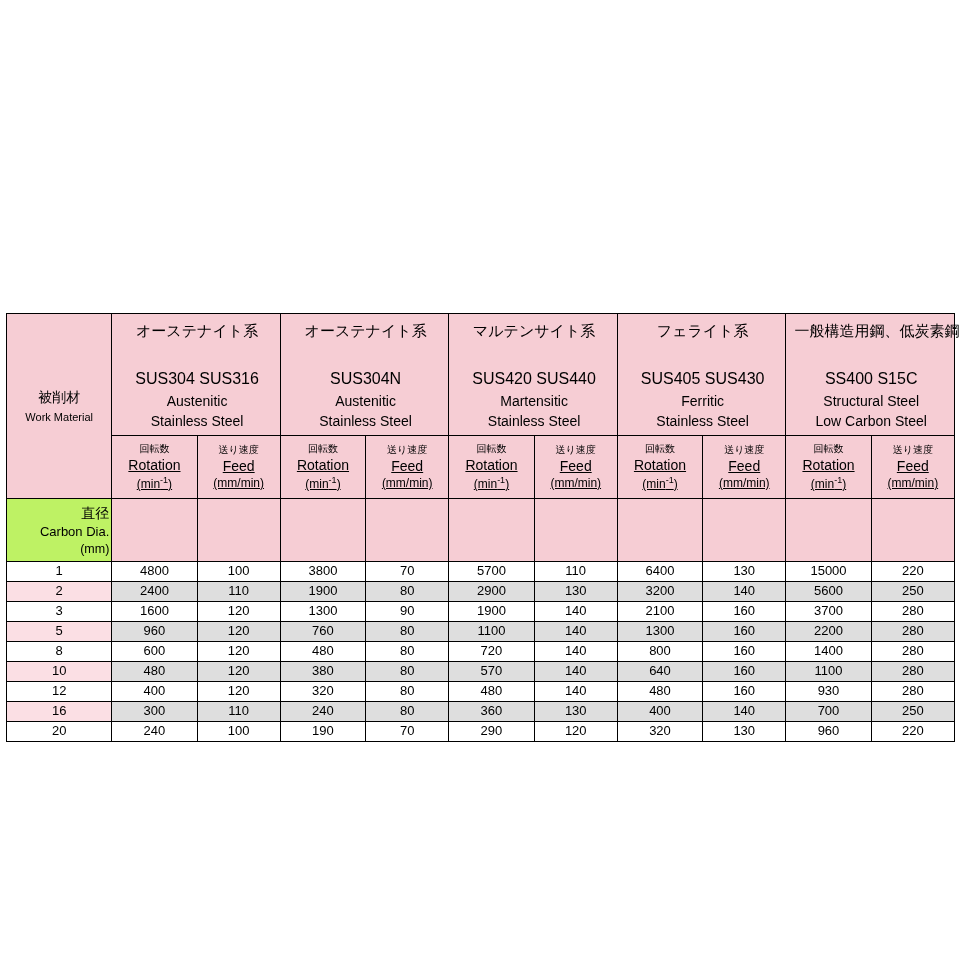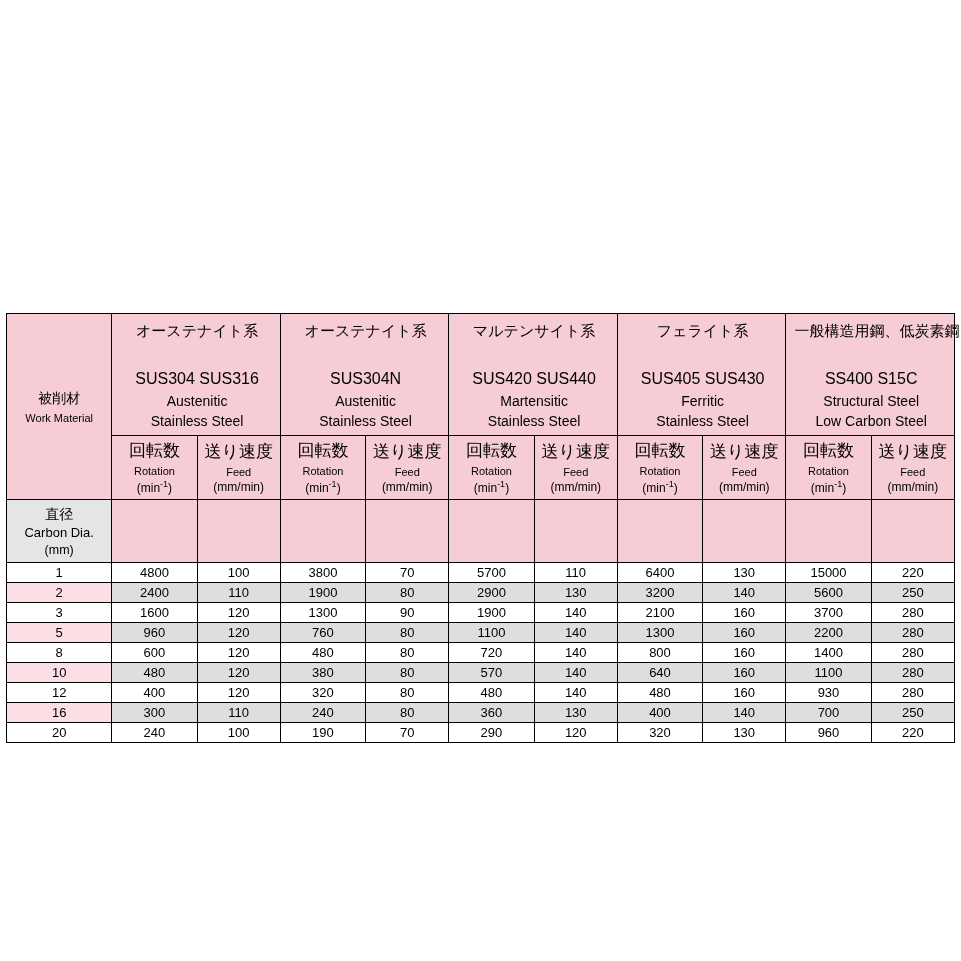--- a/index.html
+++ b/index.html
@@ -71,28 +71,28 @@
   .corner-head .l2 { font-size: 11px; line-height: 1.45; }
 
   
   .sub-head {
     background: #f6cdd4;
     height: 56px;
     text-align: center;
     vertical-align: middle;
     padding: 3px 2px !important;
   }
-  .sub-head .s1 { font-size: 17px; line-height: 1.45; }
-  .sub-head .s2 { font-size: 11px; line-height: 1.35; }
-  .sub-head .s3 { font-size: 12px; line-height: 1.3; }
+  .sub-head .s1 { font-size: 10px; line-height: 1.45; }
+  .sub-head .s2 { font-size: 14px; line-height: 1.35; text-decoration: underline; }
+  .sub-head .s3 { font-size: 12px; line-height: 1.3; text-decoration: underline; }
   sup { font-size: 9px; vertical-align: super; }
 
   .dia-head {
-    background: #e5e5e5;
-    text-align: center;
+    background: #bef264;
+    text-align: right;
     vertical-align: middle;
     padding: 3px 2px !important;
   }
   .dia-head .d1 { font-size: 14px; line-height: 1.45; }
   .dia-head .d2 { font-size: 13px; line-height: 1.3; }
   .dia-head .d3 { font-size: 12.5px; line-height: 1.3; }
 
   
   tbody td {
     height: 19px;

